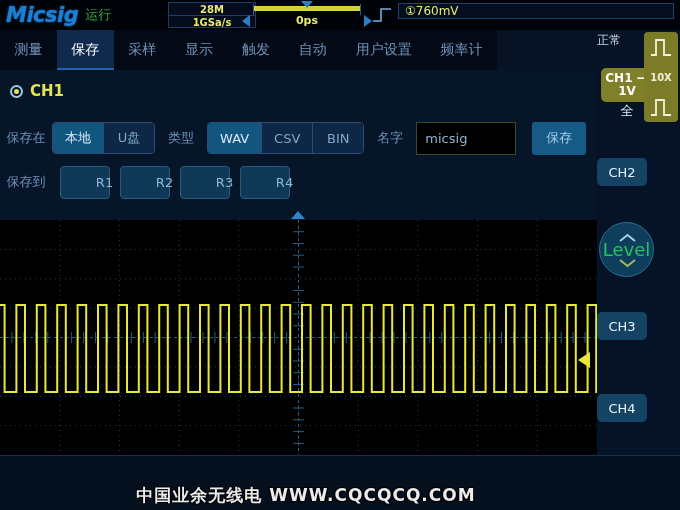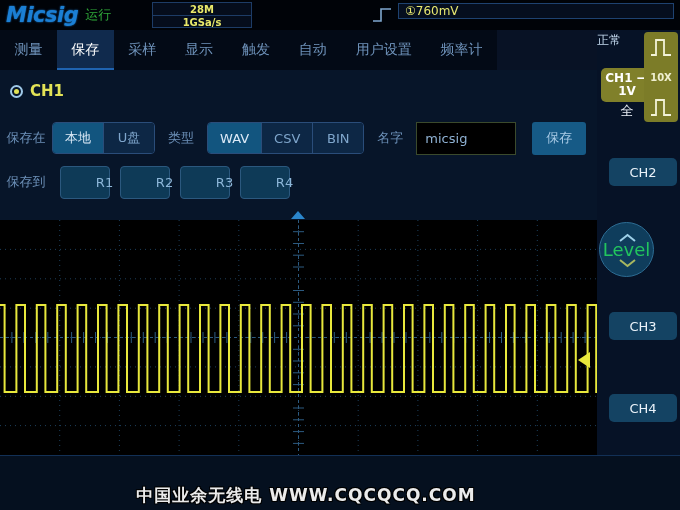--- a/index.html
+++ b/index.html
@@ -24,21 +24,21 @@
     font-weight: bold; font-style: italic; font-size: 21px;
     color: #1b7fd4; letter-spacing: -0.5px;
     margin-left: 6px;
     text-shadow: 0 0 2px #1b7fd4;
   }
   .run-state {
     font-size: 13px; color: #2faa3a; margin-left: 7px;
     font-family: "DejaVu Sans", sans-serif;
   }
   .memdepth {
-    position: absolute; left: 152px; top: 2px; width: 100px; height: 26px;
+    position: absolute; left: 168px; top: 2px; width: 88px; height: 26px;
     border: 1px solid #1d3c66; background: #050d1c;
   }
   .memdepth div {
     height: 13px; line-height: 13px; text-align: center;
     font-size: 10px; font-weight: bold; color: #e9e96a;
     font-family: "DejaVu Sans", sans-serif;
   }
   .memdepth div:first-child { border-bottom: 1px solid #1d3c66; }
   .posbar {
     position: absolute; left: 246px; top: 2px; width: 122px; height: 26px;
@@ -229,21 +229,21 @@
     position: absolute; left: 644px; top: 32px; width: 34px; height: 90px;
     background: #7c7c28; border-radius: 4px;
     display: flex; flex-direction: column; align-items: center;
     justify-content: space-between; padding: 5px 0;
   }
   .probe-panel .pl {
     font-size: 10px; color: #efefd0; font-weight: bold;
     font-family: "DejaVu Sans", sans-serif;
   }
   .ch-btn {
-    position: absolute; left: 12px; width: 68px; height: 28px;
+    position: absolute; left: 0; width: 50px; height: 28px;
     background: #144363; border-radius: 5px;
     display: flex; align-items: center; justify-content: center;
     font-size: 13px; color: #eaf2f9;
     font-family: "DejaVu Sans", sans-serif; cursor: pointer;
   }
   .level-btn {
     position: absolute; left: 2px; top: 192px;
     width: 55px; height: 55px; border-radius: 50%;
     background: #0f3d5c; border: 1px solid #2d6d94;
     display: flex; align-items: center; justify-content: center;
@@ -275,20 +275,27 @@
 
   <div class="header">
     <div class="logo">Micsig</div>
     <div class="run-state">运行</div>
 
     <div class="memdepth">
       <div>28M</div>
       <div>1GSa/s</div>
     </div>
 
+    <div class="posbar">
+      <div class="posbar-arrow-l"></div>
+      <div class="posbar-track"></div>
+      <div class="posbar-tri"></div>
+      <div class="posbar-val">0ps</div>
+      <div class="posbar-arrow-r"></div>
+    </div>
 
     <svg class="edge-icon" viewBox="0 0 20 18">
       <polyline points="1,15 9,15 9,3 19,3" fill="none" stroke="#7fa8cf" stroke-width="1.6"></polyline>
     </svg>
 
     <div class="trigbox">
       <span>①760mV</span>
     </div>
   </div>
 

